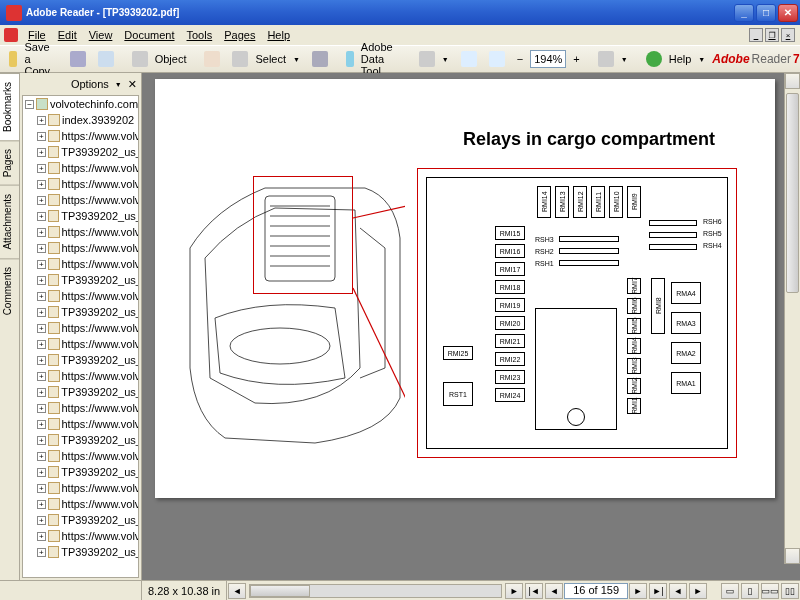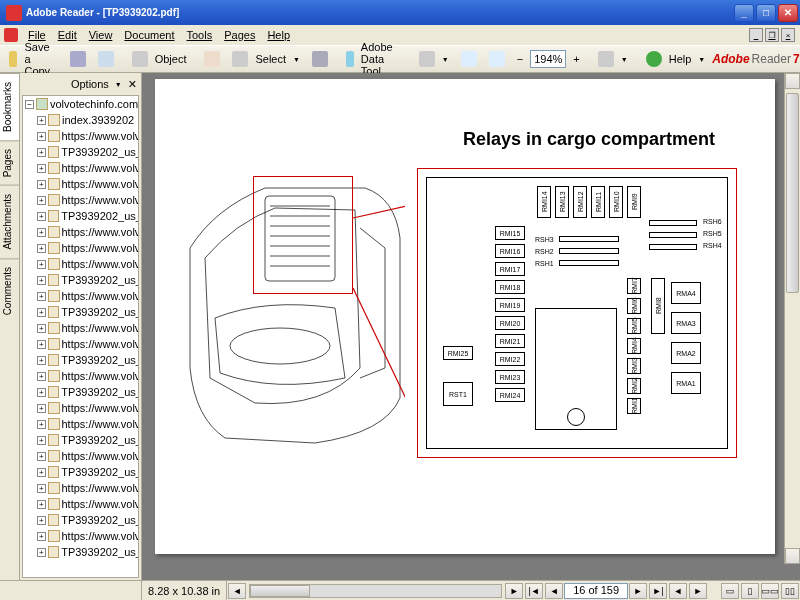--- a/index.html
+++ b/index.html
@@ -40,21 +40,21 @@
 .nav-tree { flex: 1; background: white; border: 1px solid #aca899; margin: 0 2px 2px 2px; overflow: hidden; font-size: 11px; }
 .tree-item { display: flex; align-items: center; height: 16px; padding-left: 2px; white-space: nowrap; overflow: hidden; }
 .tree-item .exp { width: 9px; height: 9px; border: 1px solid #888; background: white; font-size: 8px; line-height: 7px; text-align: center; margin-right: 2px; }
 .tree-item .ficon { width: 12px; height: 12px; background: #f0e8d0; border: 1px solid #c0a060; margin-right: 2px; }
 .tree-item.root .ficon { background: #c8e0c8; }
 .tree-item .label { overflow: hidden; text-overflow: clip; }
 .tree-item.child { padding-left: 14px; }
 
 .doc-area { flex: 1; background: #7b7b7b; display: flex; flex-direction: column; position: relative; }
 .doc-scroll { flex: 1; overflow: hidden; display: flex; justify-content: center; padding: 6px 18px 6px 6px; }
-.page { background: white; width: 620px; height: 475px; box-shadow: 2px 2px 4px rgba(0,0,0,0.4); position: relative; padding: 20px; }
+.page { background: white; width: 620px; height: 419px; box-shadow: 2px 2px 4px rgba(0,0,0,0.4); position: relative; padding: 20px; }
 .page h2 { text-align: right; font-size: 18px; font-weight: bold; margin: 30px 40px 18px 0; font-family: Arial; }
 
 .diagram-wrap { display: flex; gap: 12px; padding: 0 10px; }
 .illus-box { width: 220px; height: 280px; position: relative; }
 .illus-box svg { width: 100%; height: 100%; }
 .red-box1 { position: absolute; left: 68px; top: 8px; width: 100px; height: 118px; border: 1.5px solid #c00; }
 
 .relay-panel { border: 1.5px solid #c00; padding: 8px; width: 320px; height: 290px; position: relative; background: white; }
 .relay-inner { border: 1px solid #000; width: 100%; height: 100%; position: relative; }
 .relay { position: absolute; border: 1px solid #000; background: #fff; font-size: 7px; display: flex; align-items: center; justify-content: center; }

